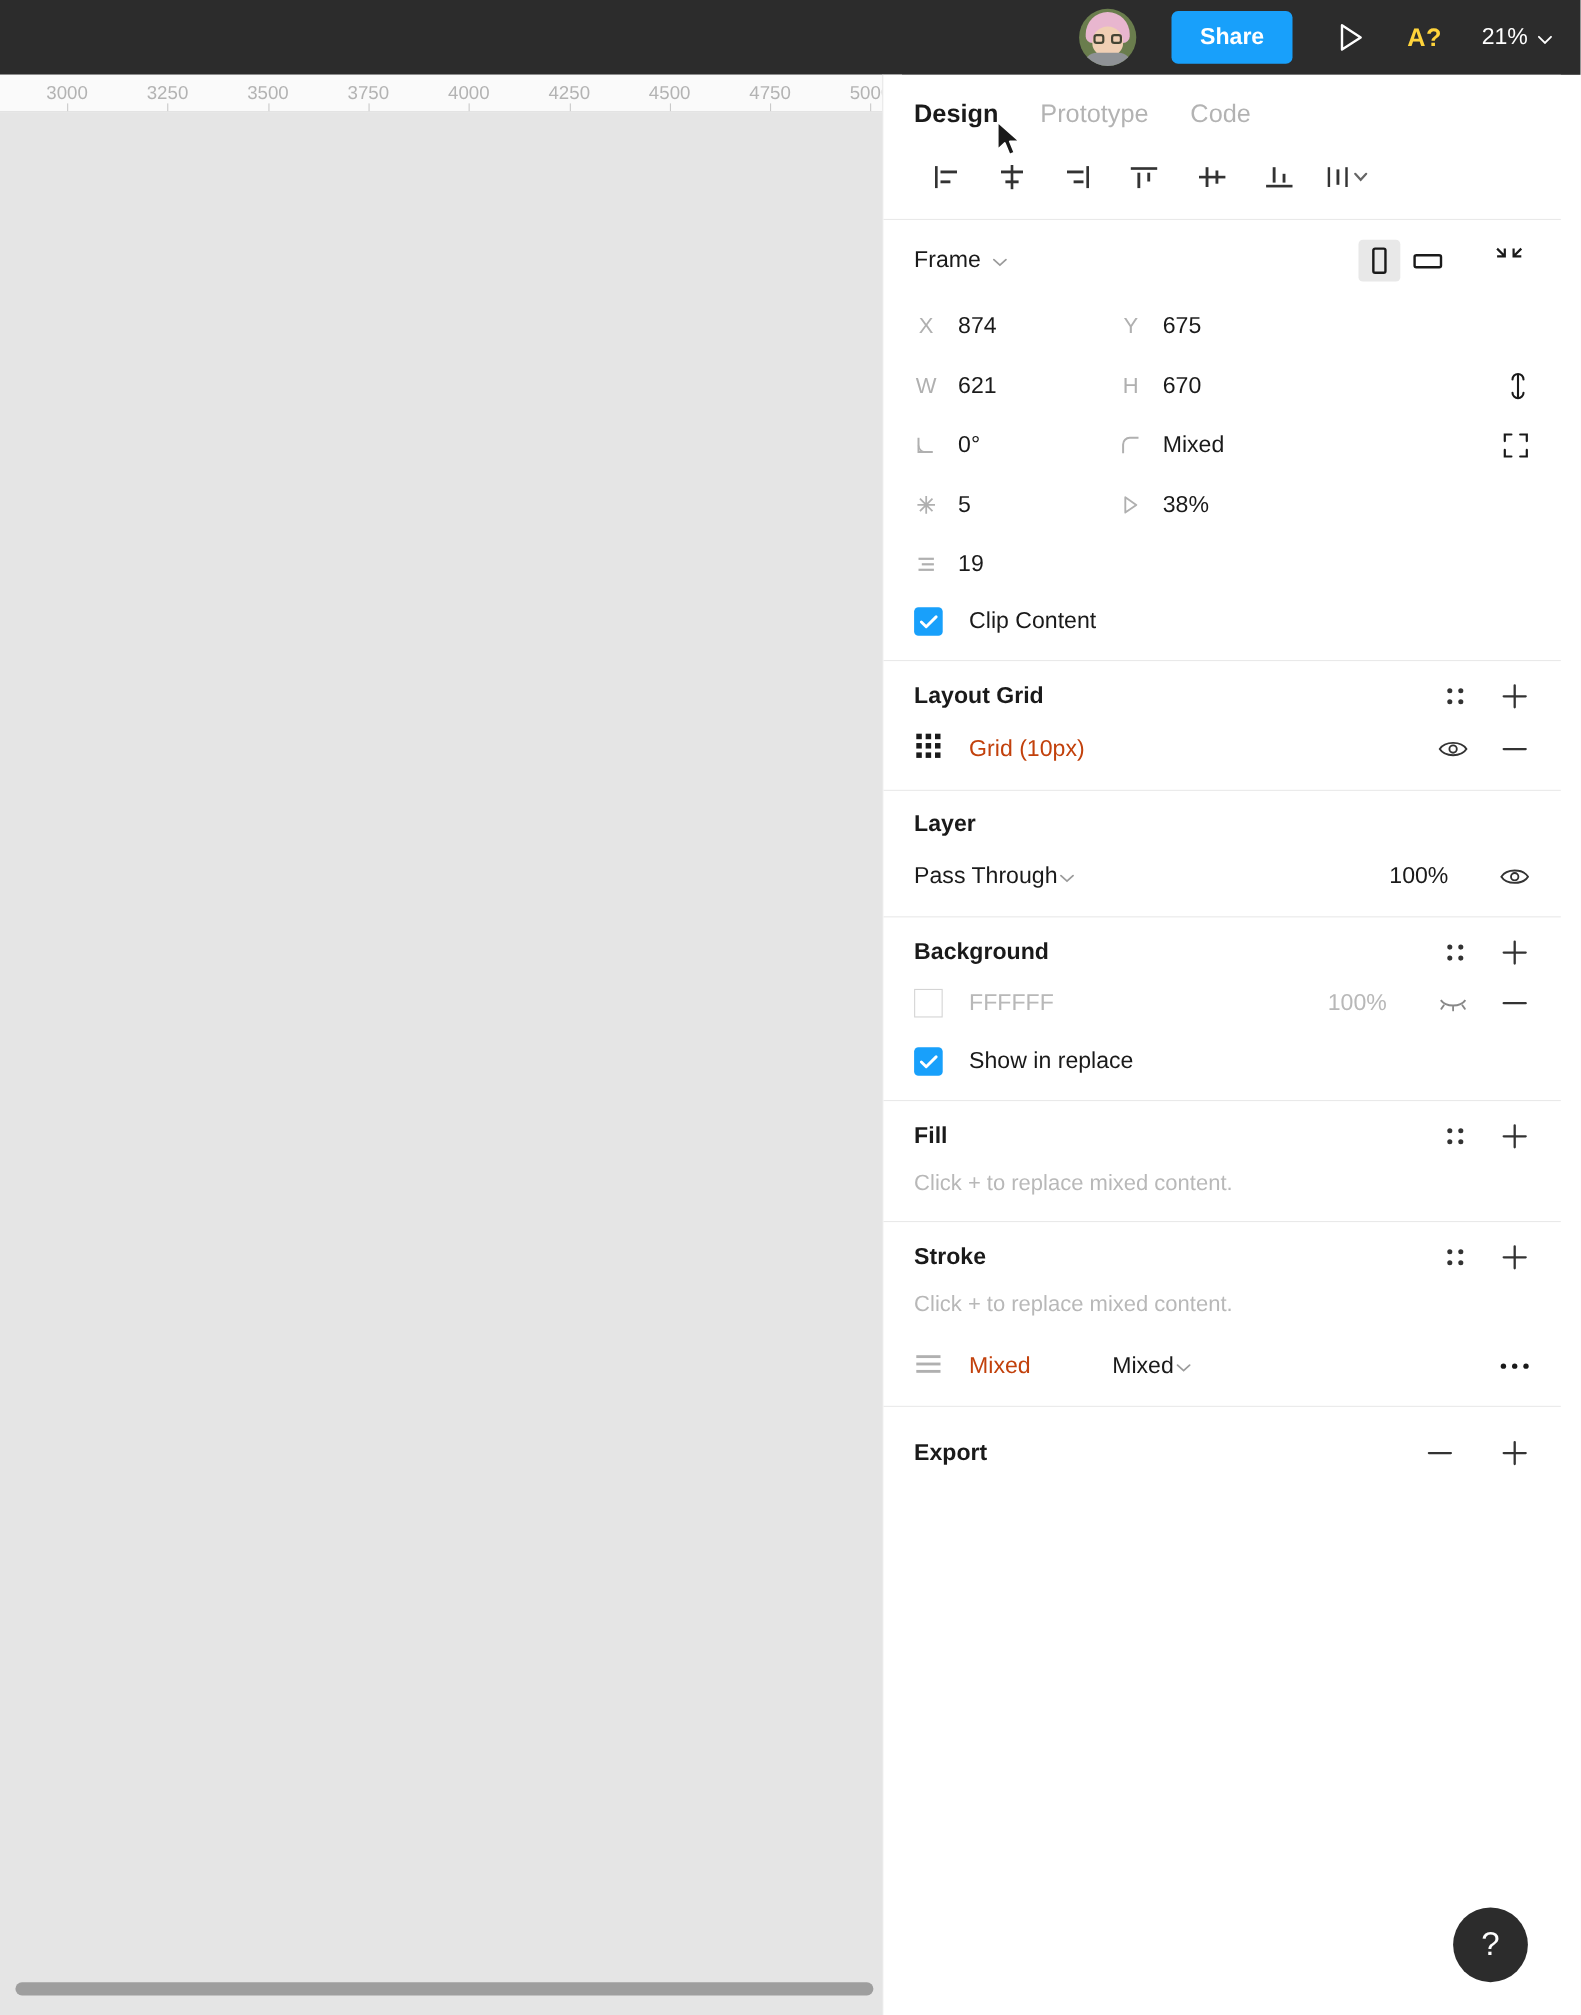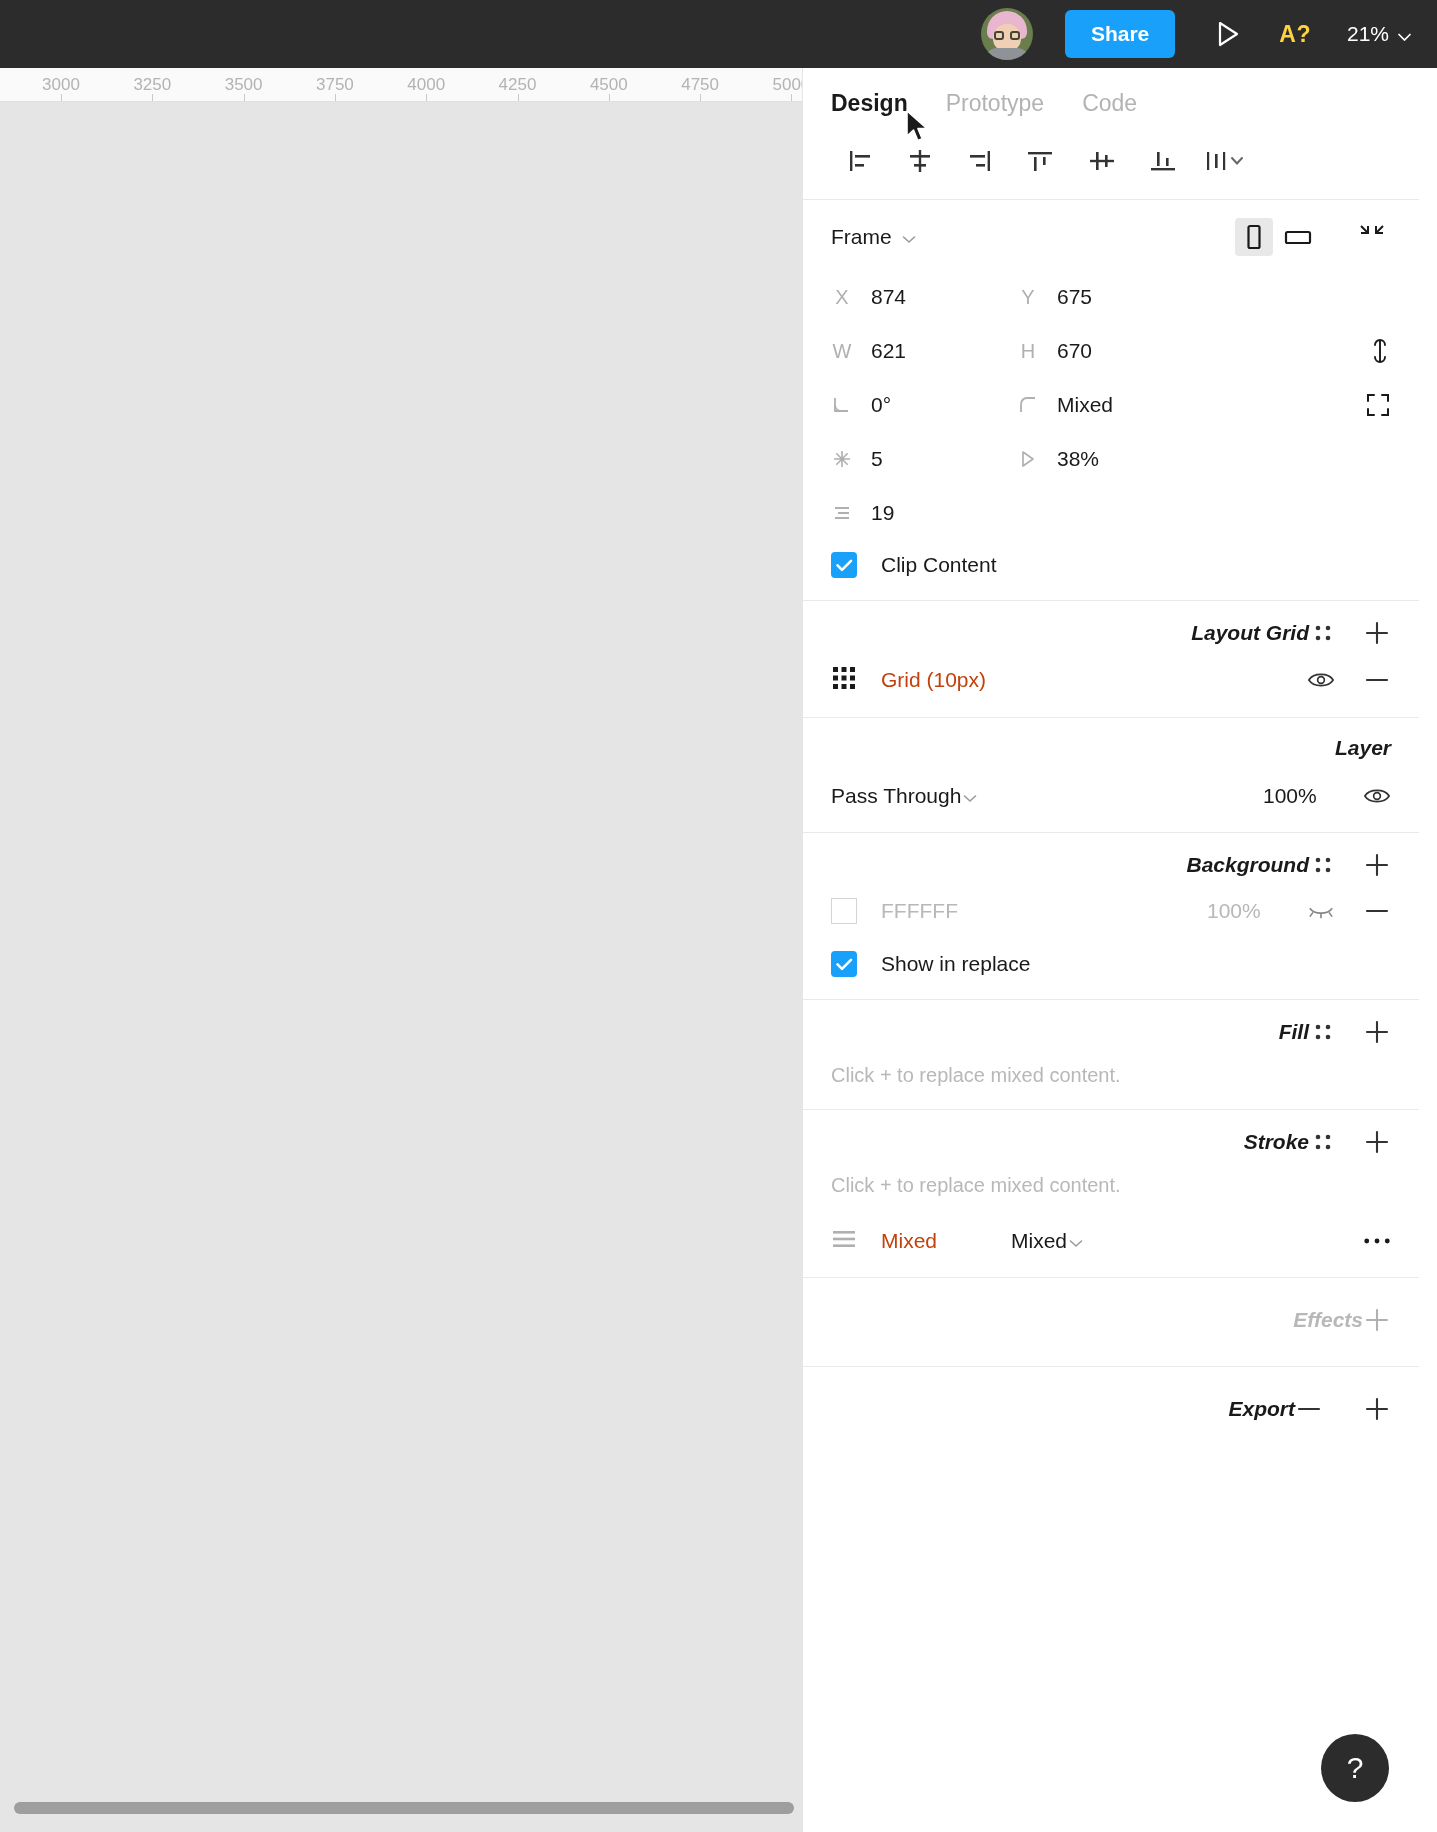--- a/index.html
+++ b/index.html
@@ -89,23 +89,22 @@
     gap: 0; border-bottom: 1px solid #e9e9e9;
   }
   .align-btn {
     width: 59px; height: 40px; display: flex; align-items: center;
     justify-content: center; cursor: pointer;
   }
   .align-btn.wide { width: 64px; }
 
   .sect { border-bottom: 1px solid #e9e9e9; padding: 18px 28px 22px 28px; }
   .sect-hd {
-    display: flex; align-items: center; justify-content: flex-end;
+    display: flex; align-items: center; justify-content: space-between;
     margin-bottom: 4px;
-    font-style: italic;
   }
   .sect-title { font-size: 21px; font-weight: 700; color: #1a1a1a; }
   .sect-title.muted { color: #b8b8b8; font-weight: 700; }
   .hd-actions { display: flex; align-items: center; gap: 26px; }
   .ic-btn { cursor: pointer; display:flex; align-items:center; justify-content:center;
             width: 28px; height: 28px; color:#333; }
 
   
   .frame-hd {
     display:flex; align-items:center; justify-content:space-between;
@@ -601,32 +600,20 @@
             <svg width="30" height="10" viewBox="0 0 30 10">
               <circle cx="4" cy="5" r="2.6" fill="#1a1a1a"></circle>
               <circle cx="15" cy="5" r="2.6" fill="#1a1a1a"></circle>
               <circle cx="26" cy="5" r="2.6" fill="#1a1a1a"></circle>
             </svg>
           </span>
         </div>
       </div>
     </div>
 
-    <div class="sect">
-      <div class="sect-hd" style="margin:10px 0">
-        <span class="sect-title muted">Effects</span>
-        <div class="hd-actions">
-          <span class="ic-btn">
-            <svg width="26" height="26" viewBox="0 0 26 26">
-                <path d="M13 3 L13 23 M3 13 L23 13" stroke="#b0b0b0" stroke-width="2.1" stroke-linecap="round"></path>
-              </svg>
-          </span>
-        </div>
-      </div>
-    </div>
 
     <div class="sect" style="border-bottom:none">
       <div class="sect-hd" style="margin:10px 0">
         <span class="sect-title">Export</span>
         <div class="hd-actions minus-plus">
           <span class="ic-btn">
             <svg width="26" height="26" viewBox="0 0 26 26">
                 <path d="M3 13 L23 13" stroke="#333" stroke-width="2.1" stroke-linecap="round"></path>
               </svg>
           </span>

